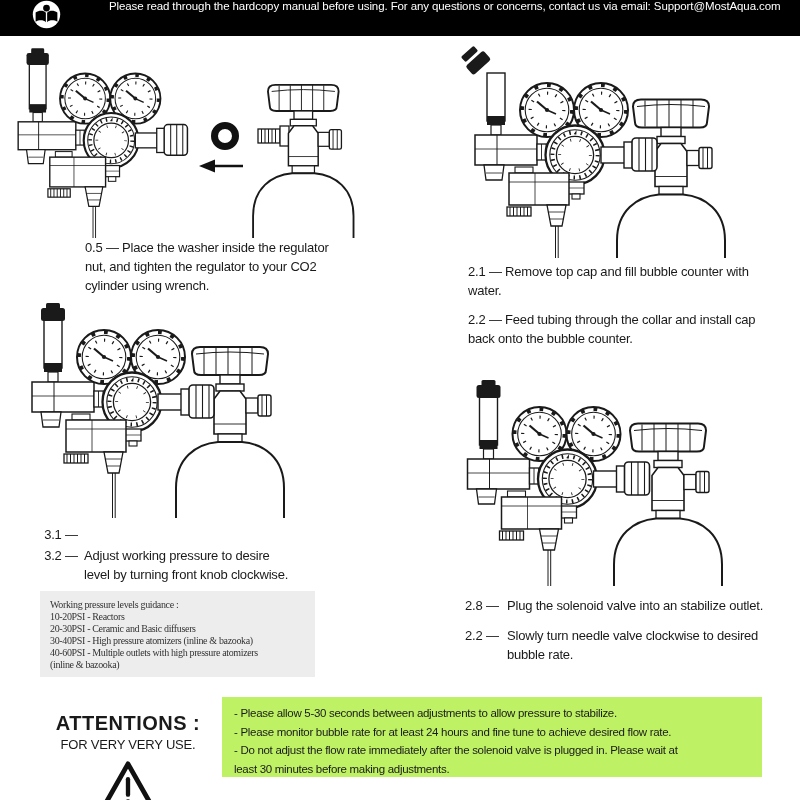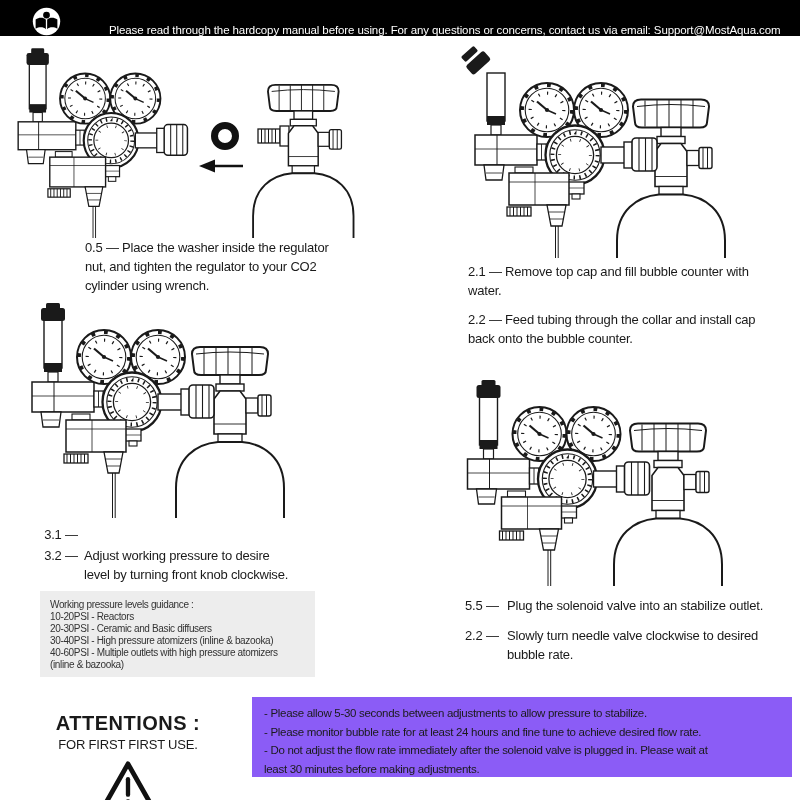--- a/index.html
+++ b/index.html
@@ -2,40 +2,40 @@
 <html><head>
 <meta charset="utf-8">
 <style>
   html,body{margin:0;padding:0;background:#fff;}
   .page{position:relative;width:800px;height:800px;background:#fff;overflow:hidden;
         font-family:"Liberation Sans",sans-serif;color:#1a1a1a;}
   .abs{position:absolute;}
   .lines{white-space:pre-line;}
 
   
-  .topbar{left:0;top:0;width:800px;height:36px;background:#000;display:flex;align-items:flex-end;}
+  .topbar{left:0;top:0;width:800px;height:36px;background:#000;display:flex;align-items:flex-start;}
   .topbar .icon{margin-left:32px;width:29px;height:29px;flex:none;}
   .topbar .txt{margin-left:48px;color:#fff;font-size:11.5px;letter-spacing:-0.1px;}
 
   
   .cap{font-size:13px;line-height:19px;letter-spacing:-0.2px;}
   .step-row{display:flex;font-size:13px;line-height:19px;letter-spacing:-0.2px;}
   .step-row .num{flex:none;}
   .w46{width:46px;text-align:center;} .w42{width:42px;}
 
   .guidance-box{left:40px;top:591px;width:275px;height:86px;background:#ededed;
     box-sizing:border-box;padding:8px 10px;font-size:10px;line-height:12px;
-    letter-spacing:-0.35px;color:#333;}
+    letter-spacing:-0.35px;color:#333;font-family:Liberation Serif, serif;}
 
   .attn{left:22px;top:700px;width:212px;text-align:center;margin-top:12px;}
   .attn .t1{font-size:20px;font-weight:bold;letter-spacing:0.5px;}
   .attn .t2{font-size:13px;margin-top:2px;letter-spacing:-0.2px;}
   .attn svg{margin-top:8px;}
 
-  .notes-box{left:252px;top:697px;width:540px;height:80px;background:#8b5cf6;
+  .notes-box{left:222px;top:697px;width:540px;height:80px;background:#bef264;
     box-sizing:border-box;padding:7px 12px 4px 12px;font-size:11.5px;line-height:18.6px;
     letter-spacing:-0.3px;}
 
   svg{display:block;}
 </style>
 </head>
 <body>
 
 <svg width="0" height="0" style="position:absolute" aria-hidden="true">
 <defs>
@@ -252,32 +252,32 @@
   </div>
 
   <div class="abs guidance-box lines">Working pressure levels guidance :
 10-20PSI - Reactors
 20-30PSI - Ceramic and Basic diffusers
 30-40PSI - High pressure atomizers (inline &amp; bazooka)
 40-60PSI - Multiple outlets with high pressure atomizers
 (inline &amp; bazooka)</div>
 
   <div class="abs step-row" style="left:465px;top:596px;width:340px">
-    <span class="num w42">5.5 —</span>
+    <span class="num w42">2.8 —</span>
     <span class="lines">Plug the solenoid valve into an stabilize outlet.</span>
   </div>
   <div class="abs step-row" style="left:465px;top:626px;width:340px">
     <span class="num w42">2.2 —</span>
     <span class="lines">Slowly turn needle valve clockwise to desired
 bubble rate.</span>
   </div>
 
   <div class="abs attn">
     <div class="t1">ATTENTIONS :</div>
-    <div class="t2">FOR FIRST FIRST USE.</div>
+    <div class="t2">FOR VERY VERY USE.</div>
     <svg width="58" height="52" viewBox="0 0 60 54" style="margin:8px auto 0">
         <use href="#sym-warning"></use>
       </svg>
   </div>
 
   <div class="abs notes-box lines">- Please allow 5-30 seconds between adjustments to allow pressure to stabilize.
 - Please monitor bubble rate for at least 24 hours and fine tune to achieve desired flow rate.
 - Do not adjust the flow rate immediately after the solenoid valve is plugged in. Please wait at
 least 30 minutes before making adjustments.</div>
 

